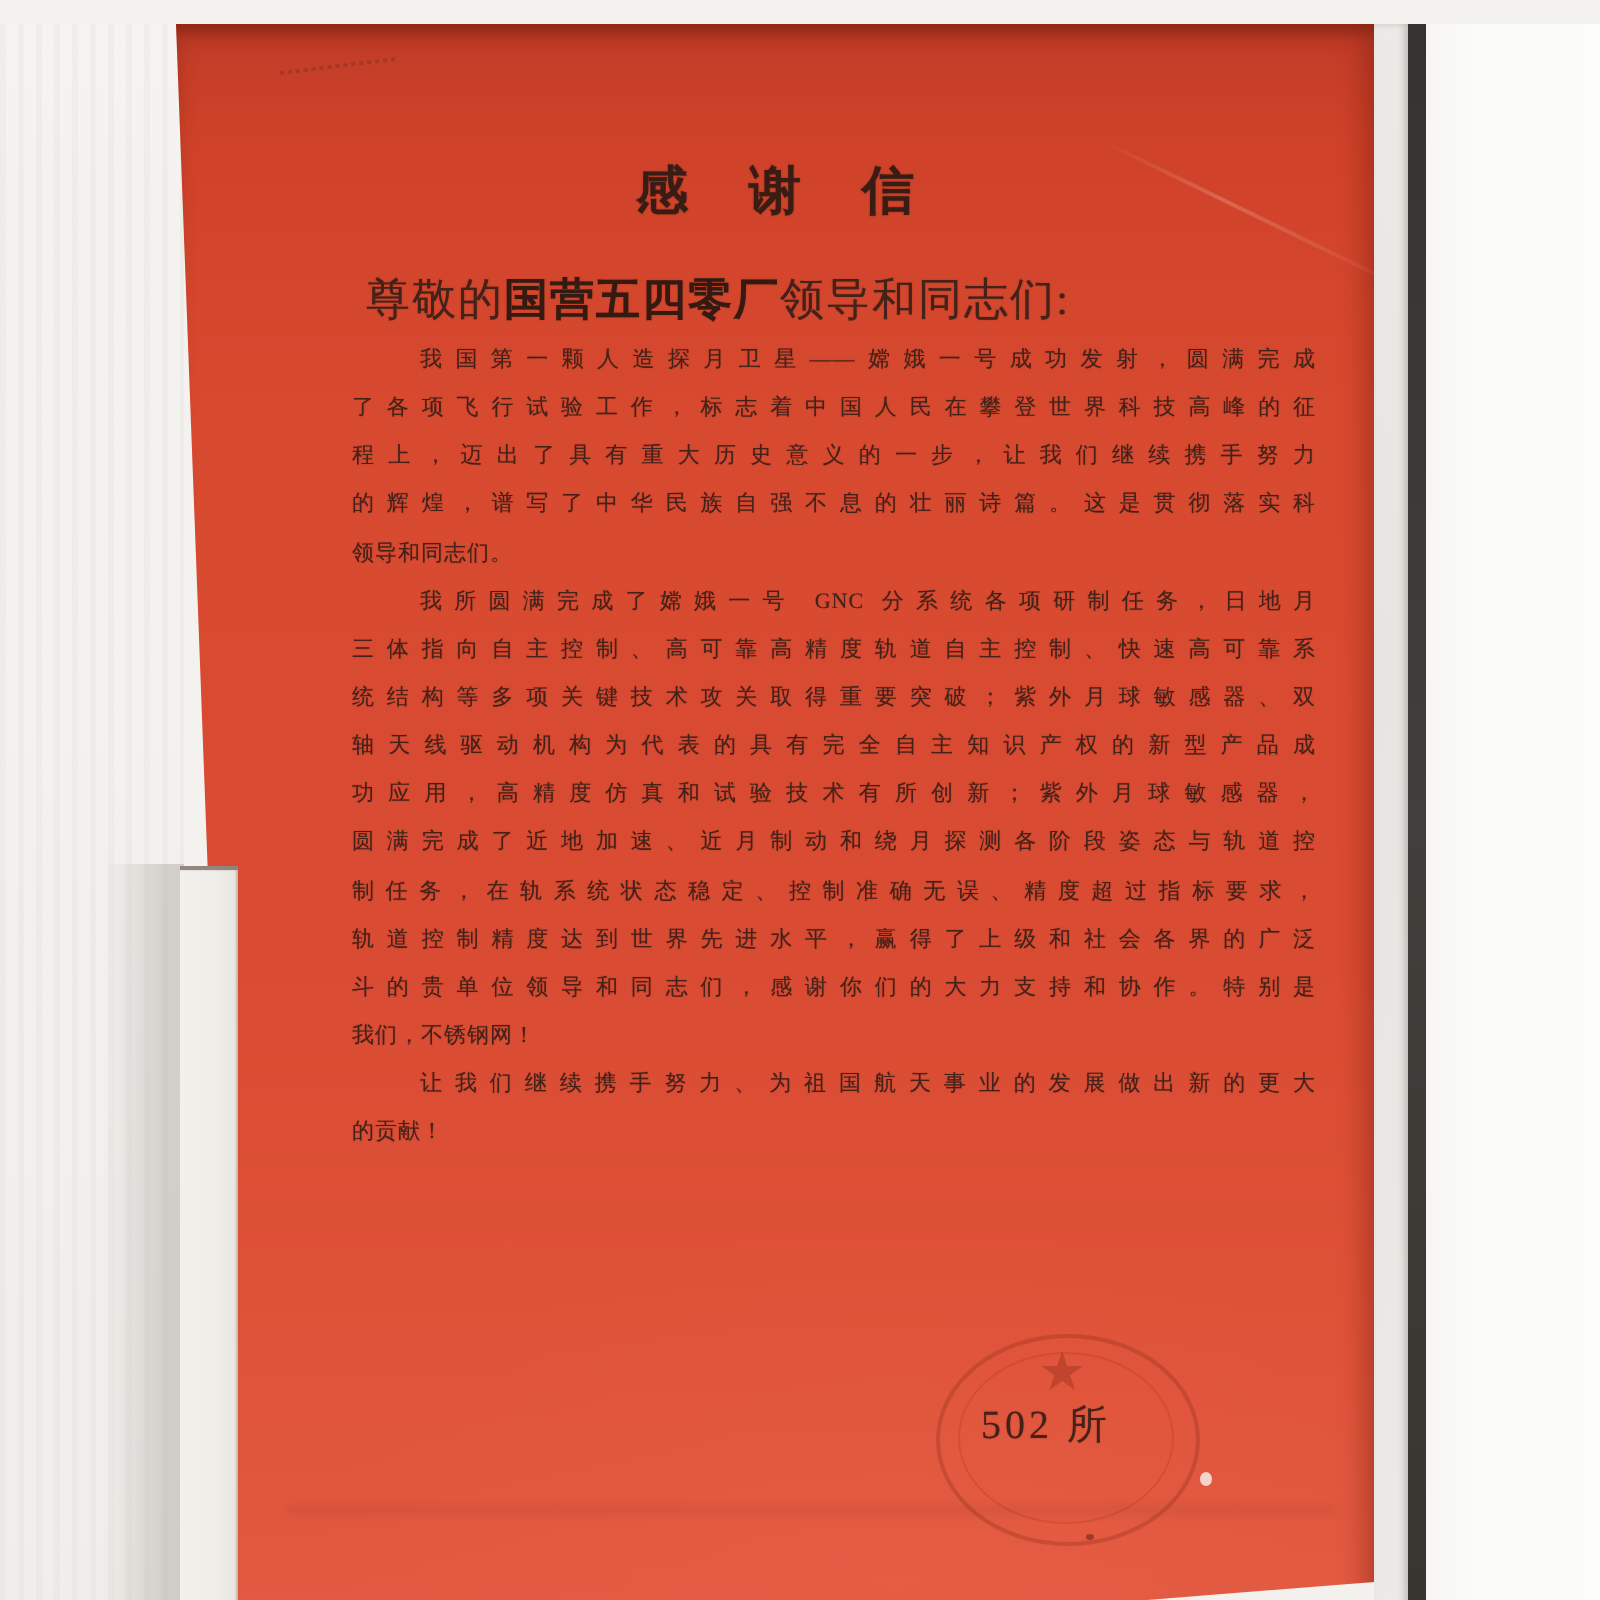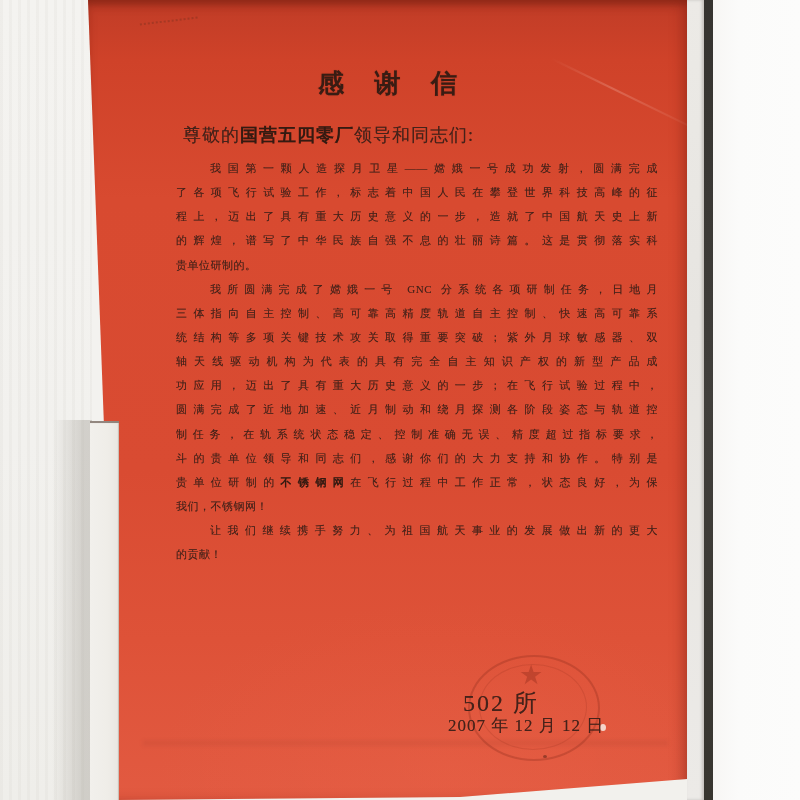--- a/index.html
+++ b/index.html
@@ -2,21 +2,21 @@
 <html><head>
 <meta charset="utf-8">
 <style>
   html,body{margin:0;padding:0;}
   body{
     width:800px;height:800px;overflow:hidden;
     font-family:"Liberation Serif","DejaVu Serif",serif;
     background:#f3f2ef;position:relative;
   }
   
-  .scan{position:absolute;inset:0;width:800px;height:600px;}
+  .scan{position:absolute;inset:0;width:800px;height:600px;margin-top:12px;}
   .bg-left{
     position:absolute;left:0;top:0;width:92px;height:800px;
     background:
       repeating-linear-gradient(90deg, rgba(190,186,178,0.10) 0 3px, rgba(255,255,255,0) 3px 9px),
       linear-gradient(180deg,#f4f3f0 0%,#f2f1ee 55%,#efeeea 100%);
   }
   .bg-left-shadow{
     position:absolute;left:52px;top:420px;width:40px;height:380px;
     background:linear-gradient(90deg, rgba(150,145,136,0) 0%, rgba(150,145,136,0.35) 80%);
   }
@@ -77,36 +77,36 @@
     box-shadow:inset -1px 0 1px rgba(120,90,70,0.3);
   }
   
   .title{
     position:absolute;left:0;top:66px;width:599px;
     text-align:center;font-size:26px;font-weight:bold;
     letter-spacing:12px;padding-left:12px;box-sizing:border-box;
     color:#391c13;text-shadow:0 0 1px rgba(60,25,15,0.45);
   }
   .salutation{
-    position:absolute;left:95px;top:123px;font-size:18px;
+    position:absolute;left:95px;top:123px;font-size:22px;
     letter-spacing:1px;white-space:nowrap;
     text-shadow:0 0 0.6px rgba(70,30,20,0.5);
   }
   .salutation .bold{font-weight:bold;color:#341a11;}
   .body-lines{
     position:absolute;left:88px;top:156px;width:482px;
     font-size:11px;text-shadow:0 0 0.6px rgba(70,30,20,0.45);
   }
   .line{height:24.15px;line-height:24.15px;overflow:hidden;letter-spacing:0.5px;}
   .line.fill{text-align:justify;text-align-last:justify;}
   .line.indent{text-indent:34px;}
   .line .bold{font-weight:bold;color:#341a11;}
   .signature{
-    position:absolute;left:375px;top:687px;width:120px;
-    font-size:24px;letter-spacing:2px;text-shadow:0 0 0.6px rgba(70,30,20,0.5);
+    position:absolute;left:375px;top:687px;width:120px;text-align:center;
+    font-size:20px;letter-spacing:2px;text-shadow:0 0 0.6px rgba(70,30,20,0.5);
   }
   .date{
     position:absolute;left:352px;top:714px;width:172px;text-align:center;
     font-size:17px;letter-spacing:1px;text-shadow:0 0 0.6px rgba(70,30,20,0.5);
   }
   
   .seal-outer{
     position:absolute;left:380px;top:655px;width:128px;height:102px;
     border:2px solid rgba(150,50,32,0.35);border-radius:50%;
   }
@@ -141,41 +141,40 @@
 
     <div class="title">感 谢 信</div>
 
     <div class="salutation">
       <span>尊敬的</span><span class="bold">国营五四零厂</span><span>领导和同志们:</span>
     </div>
 
     <div class="body-lines" id="body-lines">
         <div class="line indent fill"><span>我国第一颗人造探月卫星——嫦娥一号成功发射，圆满完成</span></div>
         <div class="line fill"><span>了各项飞行试验工作，标志着中国人民在攀登世界科技高峰的征</span></div>
-        <div class="line fill"><span>程上，迈出了具有重大历史意义的一步，造就了中国航天史上新</span></div>
+        <div class="line fill"><span>程上，迈出了具有重大历史意义的一步，让我们继续携手努力</span></div>
         <div class="line fill"><span>的辉煌，谱写了中华民族自强不息的壮丽诗篇。这是贯彻落实科</span></div>
-        <div class="line"><span>贵单位研制的。</span></div>
+        <div class="line"><span>领导和同志们。</span></div>
         <div class="line indent fill"><span>我所圆满完成了嫦娥一号 GNC 分系统各项研制任务，日地月</span></div>
         <div class="line fill"><span>三体指向自主控制、高可靠高精度轨道自主控制、快速高可靠系</span></div>
         <div class="line fill"><span>统结构等多项关键技术攻关取得重要突破；紫外月球敏感器、双</span></div>
         <div class="line fill"><span>轴天线驱动机构为代表的具有完全自主知识产权的新型产品成</span></div>
-        <div class="line fill"><span>功应用，迈出了具有重大历史意义的一步；在飞行试验过程中，</span></div>
+        <div class="line fill"><span>功应用，高精度仿真和试验技术有所创新；紫外月球敏感器，</span></div>
         <div class="line fill"><span>圆满完成了近地加速、近月制动和绕月探测各阶段姿态与轨道控</span></div>
         <div class="line fill"><span>制任务，在轨系统状态稳定、控制准确无误、精度超过指标要求，</span></div>
+        <div class="line fill"><span>轨道控制精度达到世界先进水平，赢得了上级和社会各界的广泛</span></div>
         <div class="line fill"><span>斗的贵单位领导和同志们，感谢你们的大力支持和协作。特别是</span></div>
-        <div class="line fill"><span>贵单位研制的</span><span class="bold">不锈钢网</span><span>在飞行过程中工作正常，状态良好，为保</span></div>
         <div class="line"><span>我们，不锈钢网！</span></div>
         <div class="line indent fill"><span>让我们继续携手努力、为祖国航天事业的发展做出新的更大</span></div>
         <div class="line"><span>的贡献！</span></div>
       </div>
 
     <div class="seal-outer"></div>
     <div class="seal-inner"></div>
     <div class="seal-star">★</div>
 
     <div class="signature">502 所</div>
-    <div class="date">2007 年 12 月 12 日</div>
 
   </div>
 
   <div class="backing-corner"></div>
 
 </div>
 
 </body></html>

